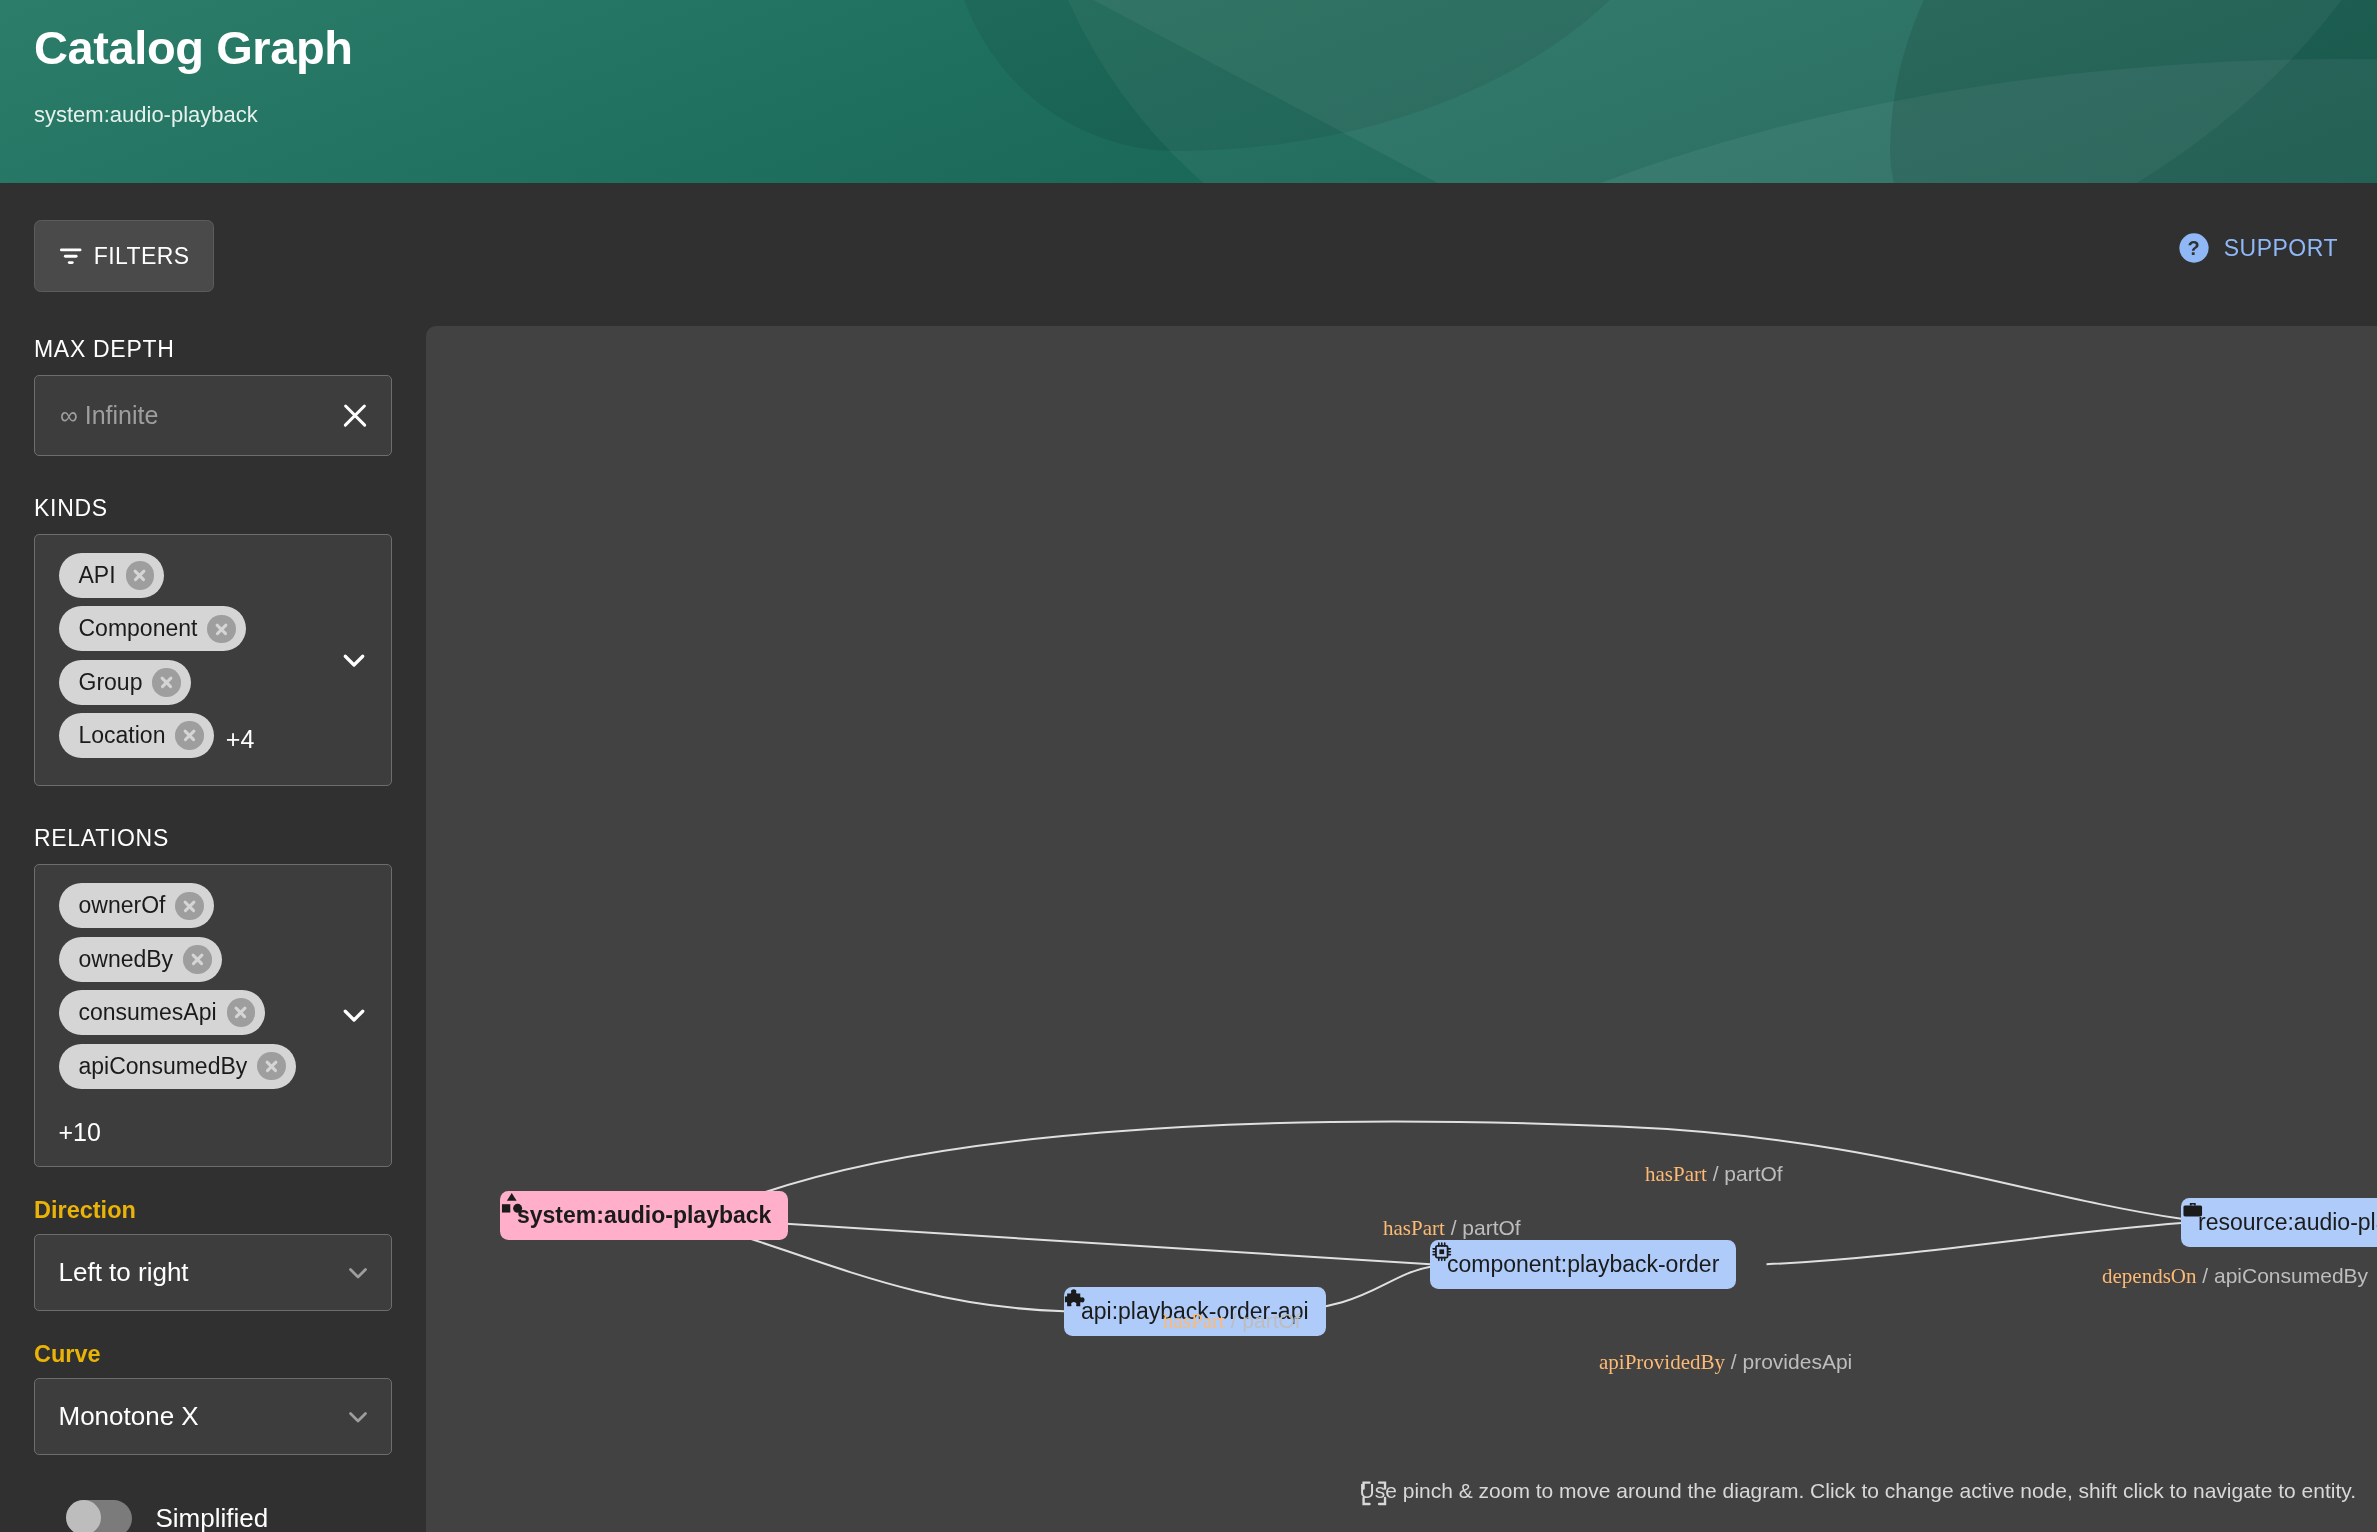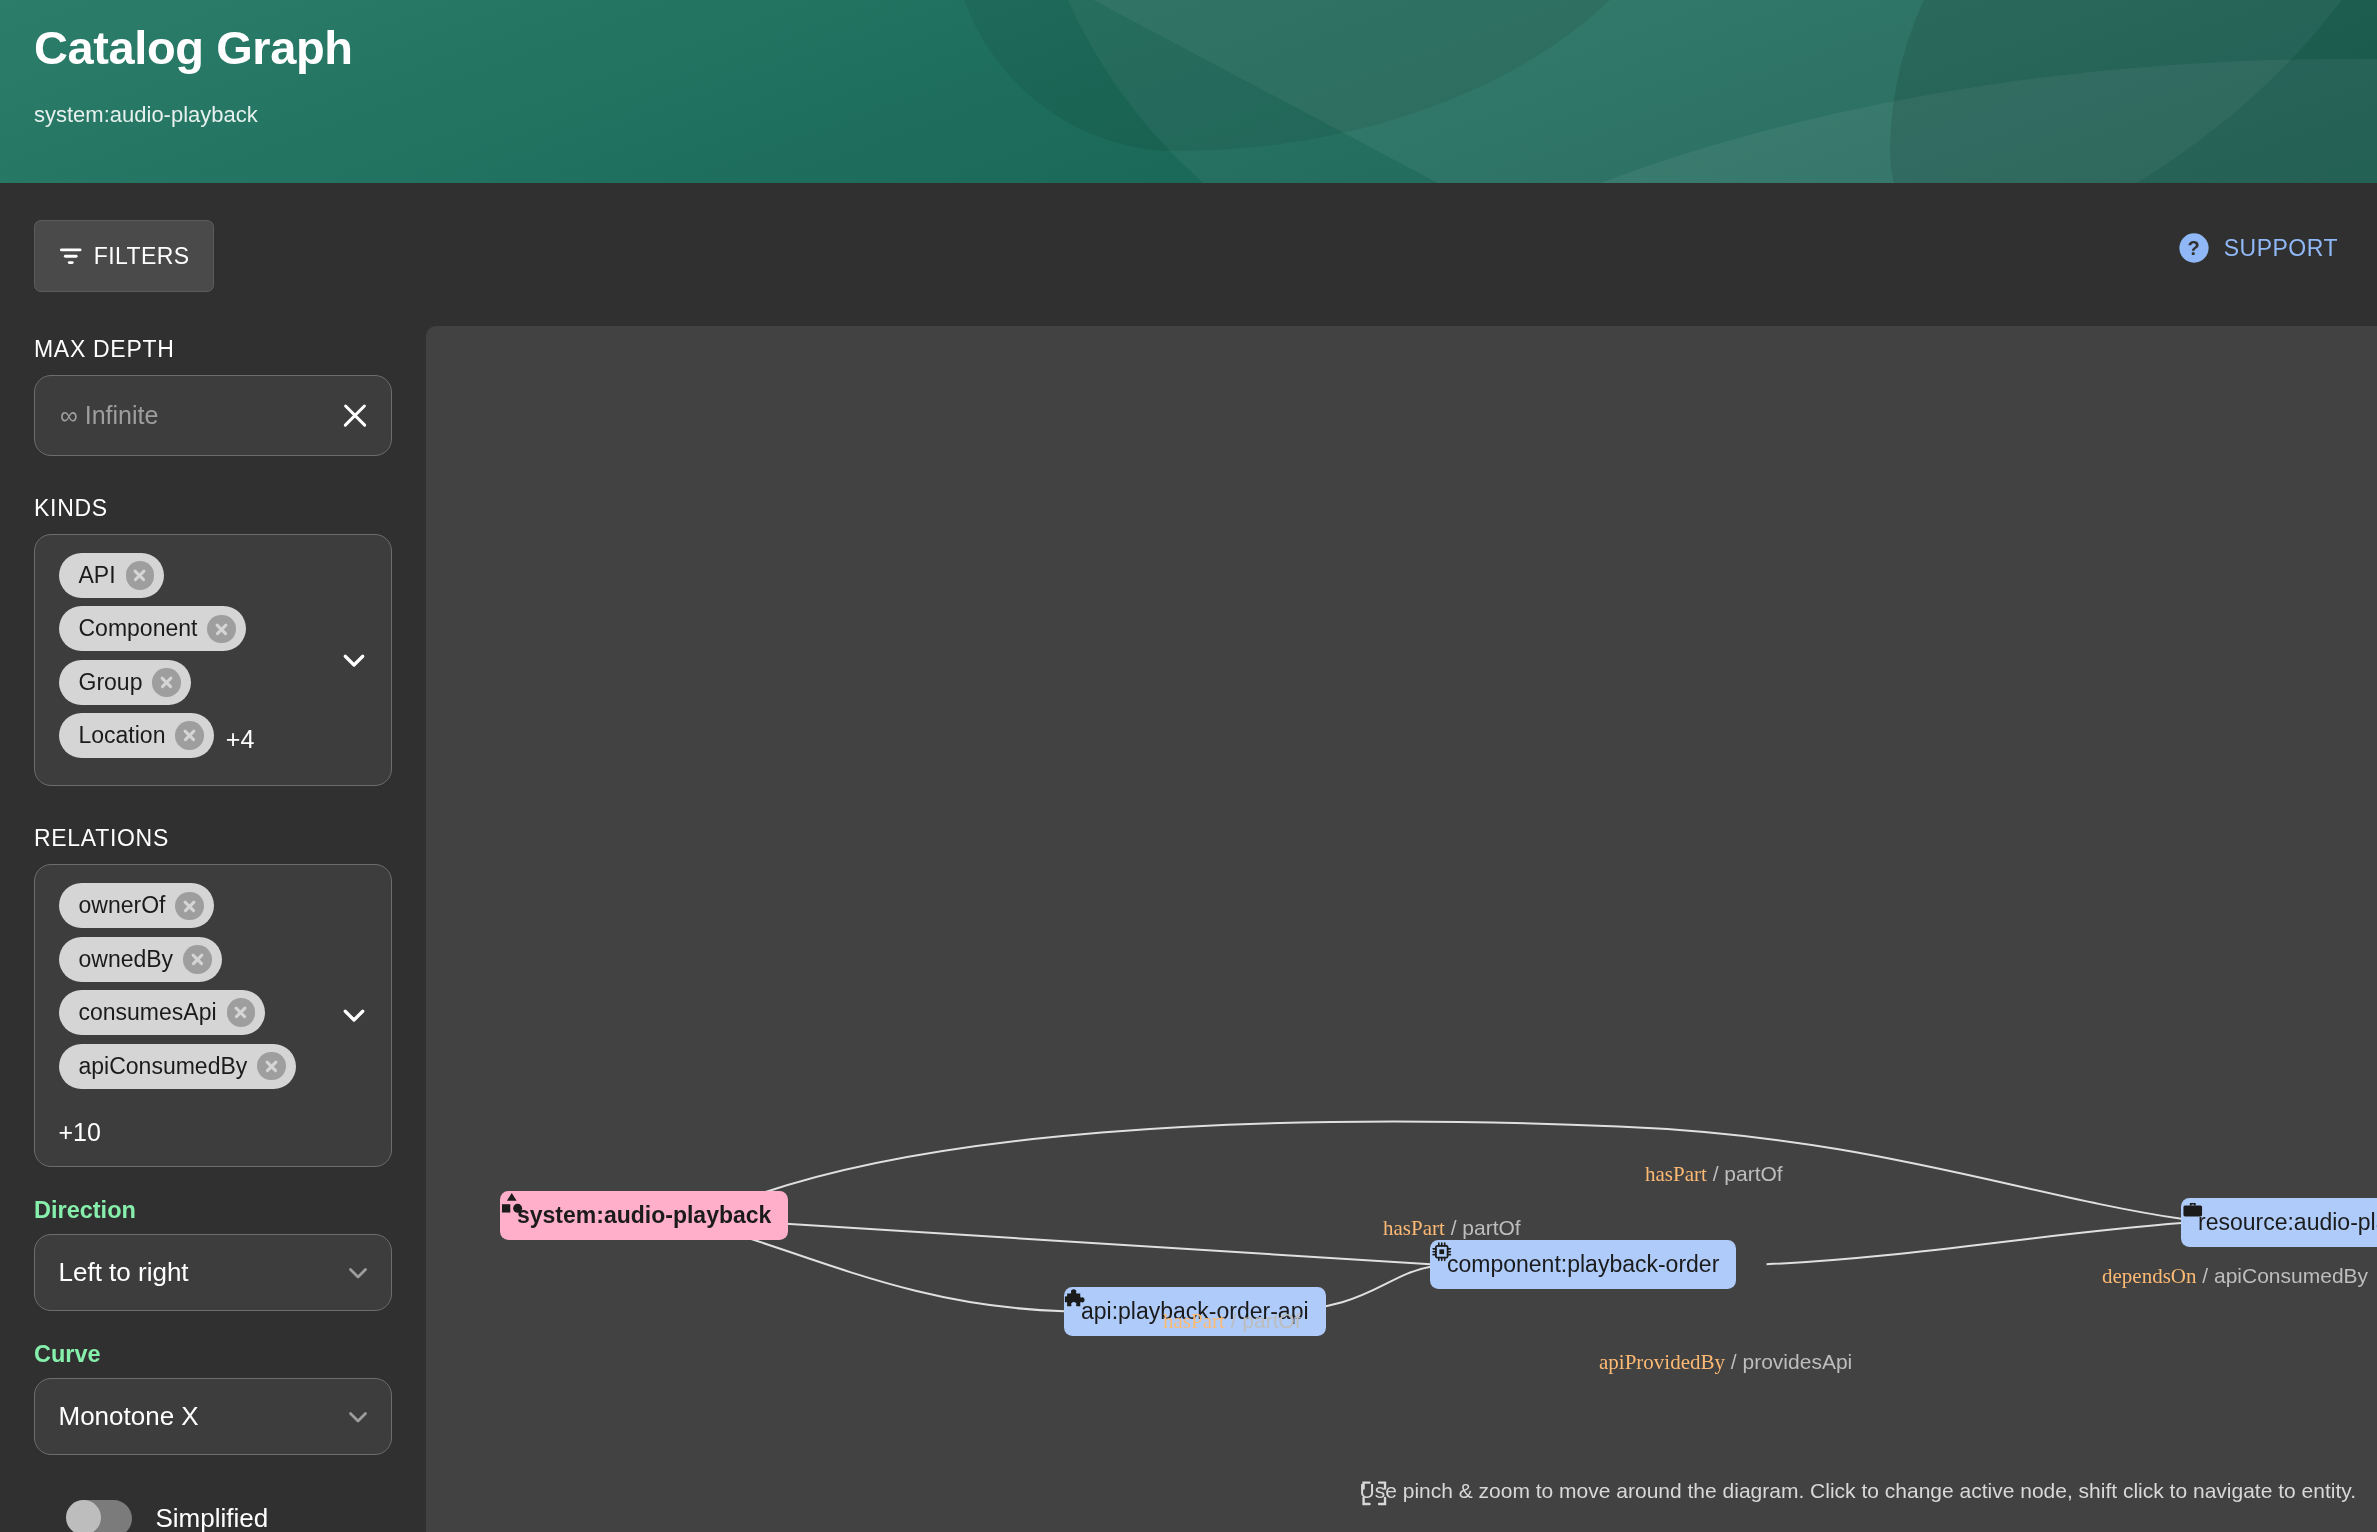--- a/index.html
+++ b/index.html
@@ -95,21 +95,21 @@
     background: #303030;
   }
   .sidebar-inner { position: relative; padding: 0 34px; }
   .section-label {
     color: #ffffff; font-size: 23px; letter-spacing: 0.7px;
     margin-bottom: 11.8px;
   }
   .field-box {
     background: #3d3d3d;
     border: 0.8px solid #6d6d6d;
-    border-radius: 17px;
+    border-radius: 5px;
     position: relative;
   }
 
   .maxdepth { margin-top: 10px; }
   .maxdepth .field-box {
     height: 81px; display: flex; align-items: center;
     padding: 0 18.5px 0 25px;
   }
   .maxdepth-value { color: #9e9e9e; font-size: 25px; flex: 1; }
   .clear-x {
@@ -152,21 +152,21 @@
   .overflow-line { color: #ffffff; font-size: 25px; margin-top: 21px; }
   .chev-box {
     position: absolute; right: 22px; top: 50%;
     transform: translateY(-50%);
     width: 30px; height: 30px; cursor: pointer;
   }
   .chev { display: block; width: 30px; height: 30px; }
 
   .select-group { margin-top: 30px; }
   .select-label {
-    color: #86efac; font-size: 23.5px; font-weight: bold; margin-bottom: 10px; margin-top: 16px;
+    color: #eab308; font-size: 23.5px; font-weight: bold; margin-bottom: 10px; margin-top: 16px;
   }
   .select-box {
     height: 77px; display: flex; align-items: center;
     padding: 0 18.5px 0 23.5px;
   }
   .select-value { color: #ffffff; font-size: 26px; flex: 1; }
 
   .toggle-row {
     display: flex; align-items: center; gap: 23.5px;
     margin-top: 45px; padding-left: 34px;

